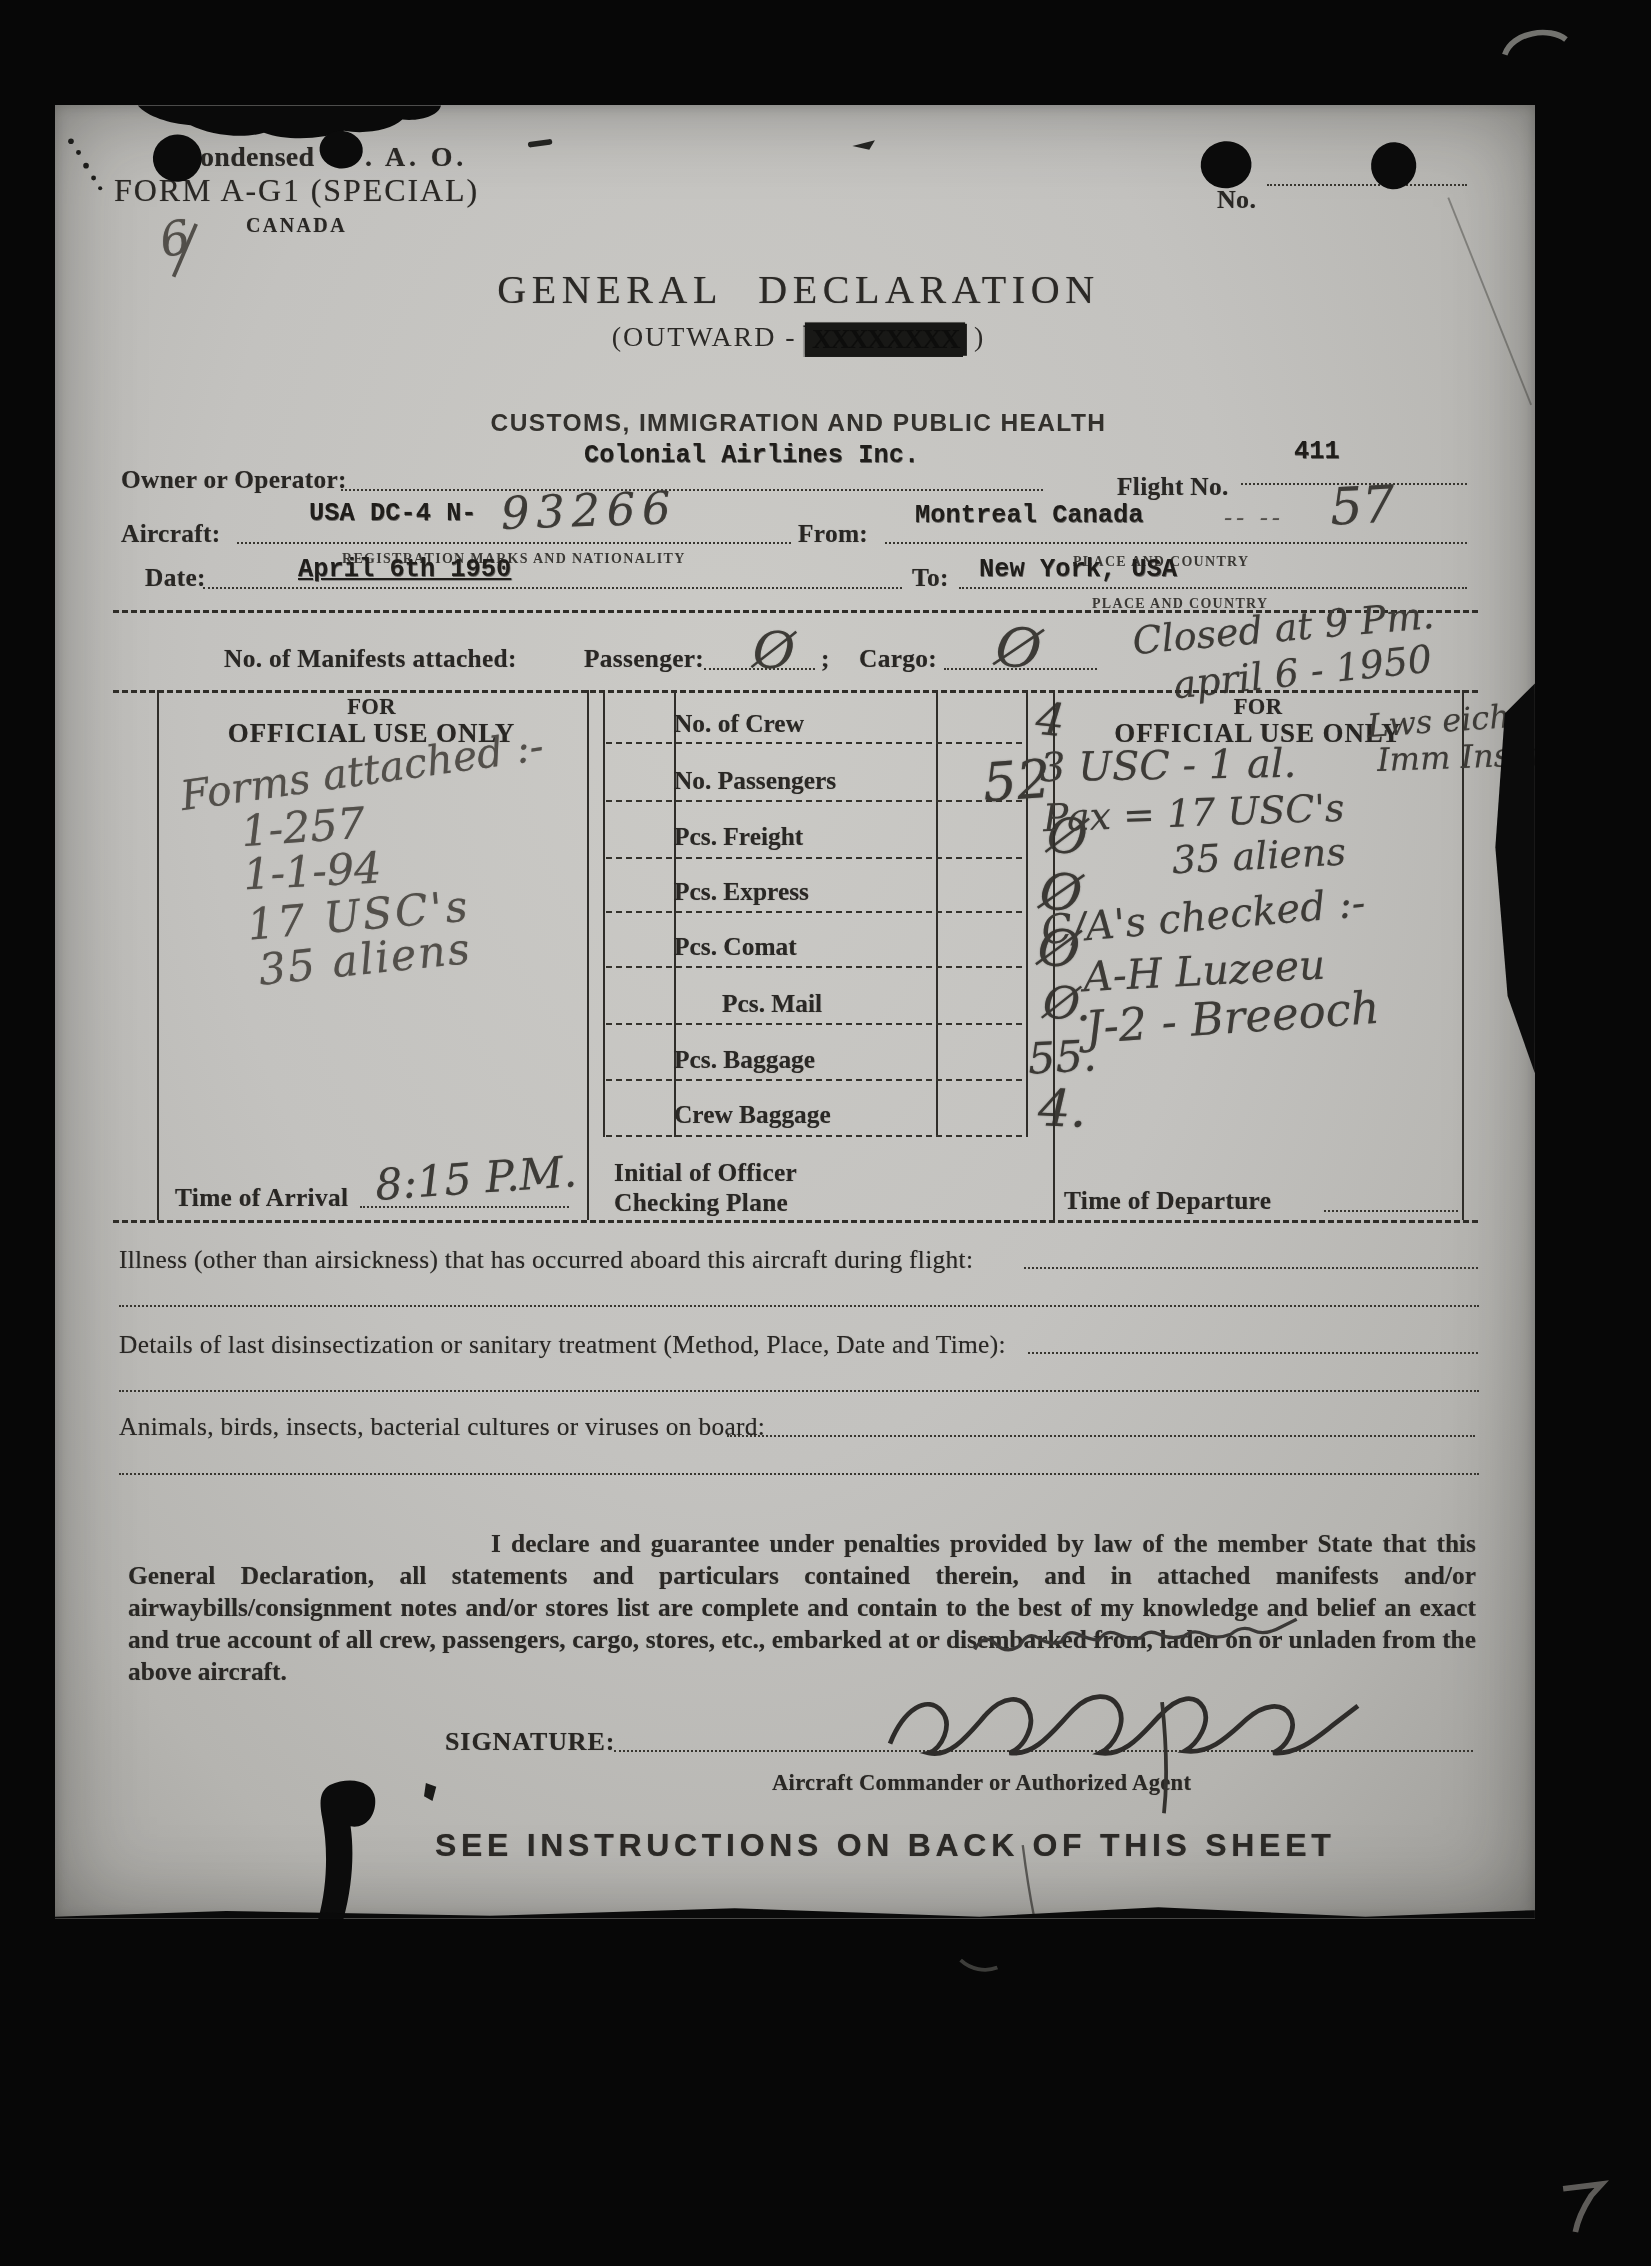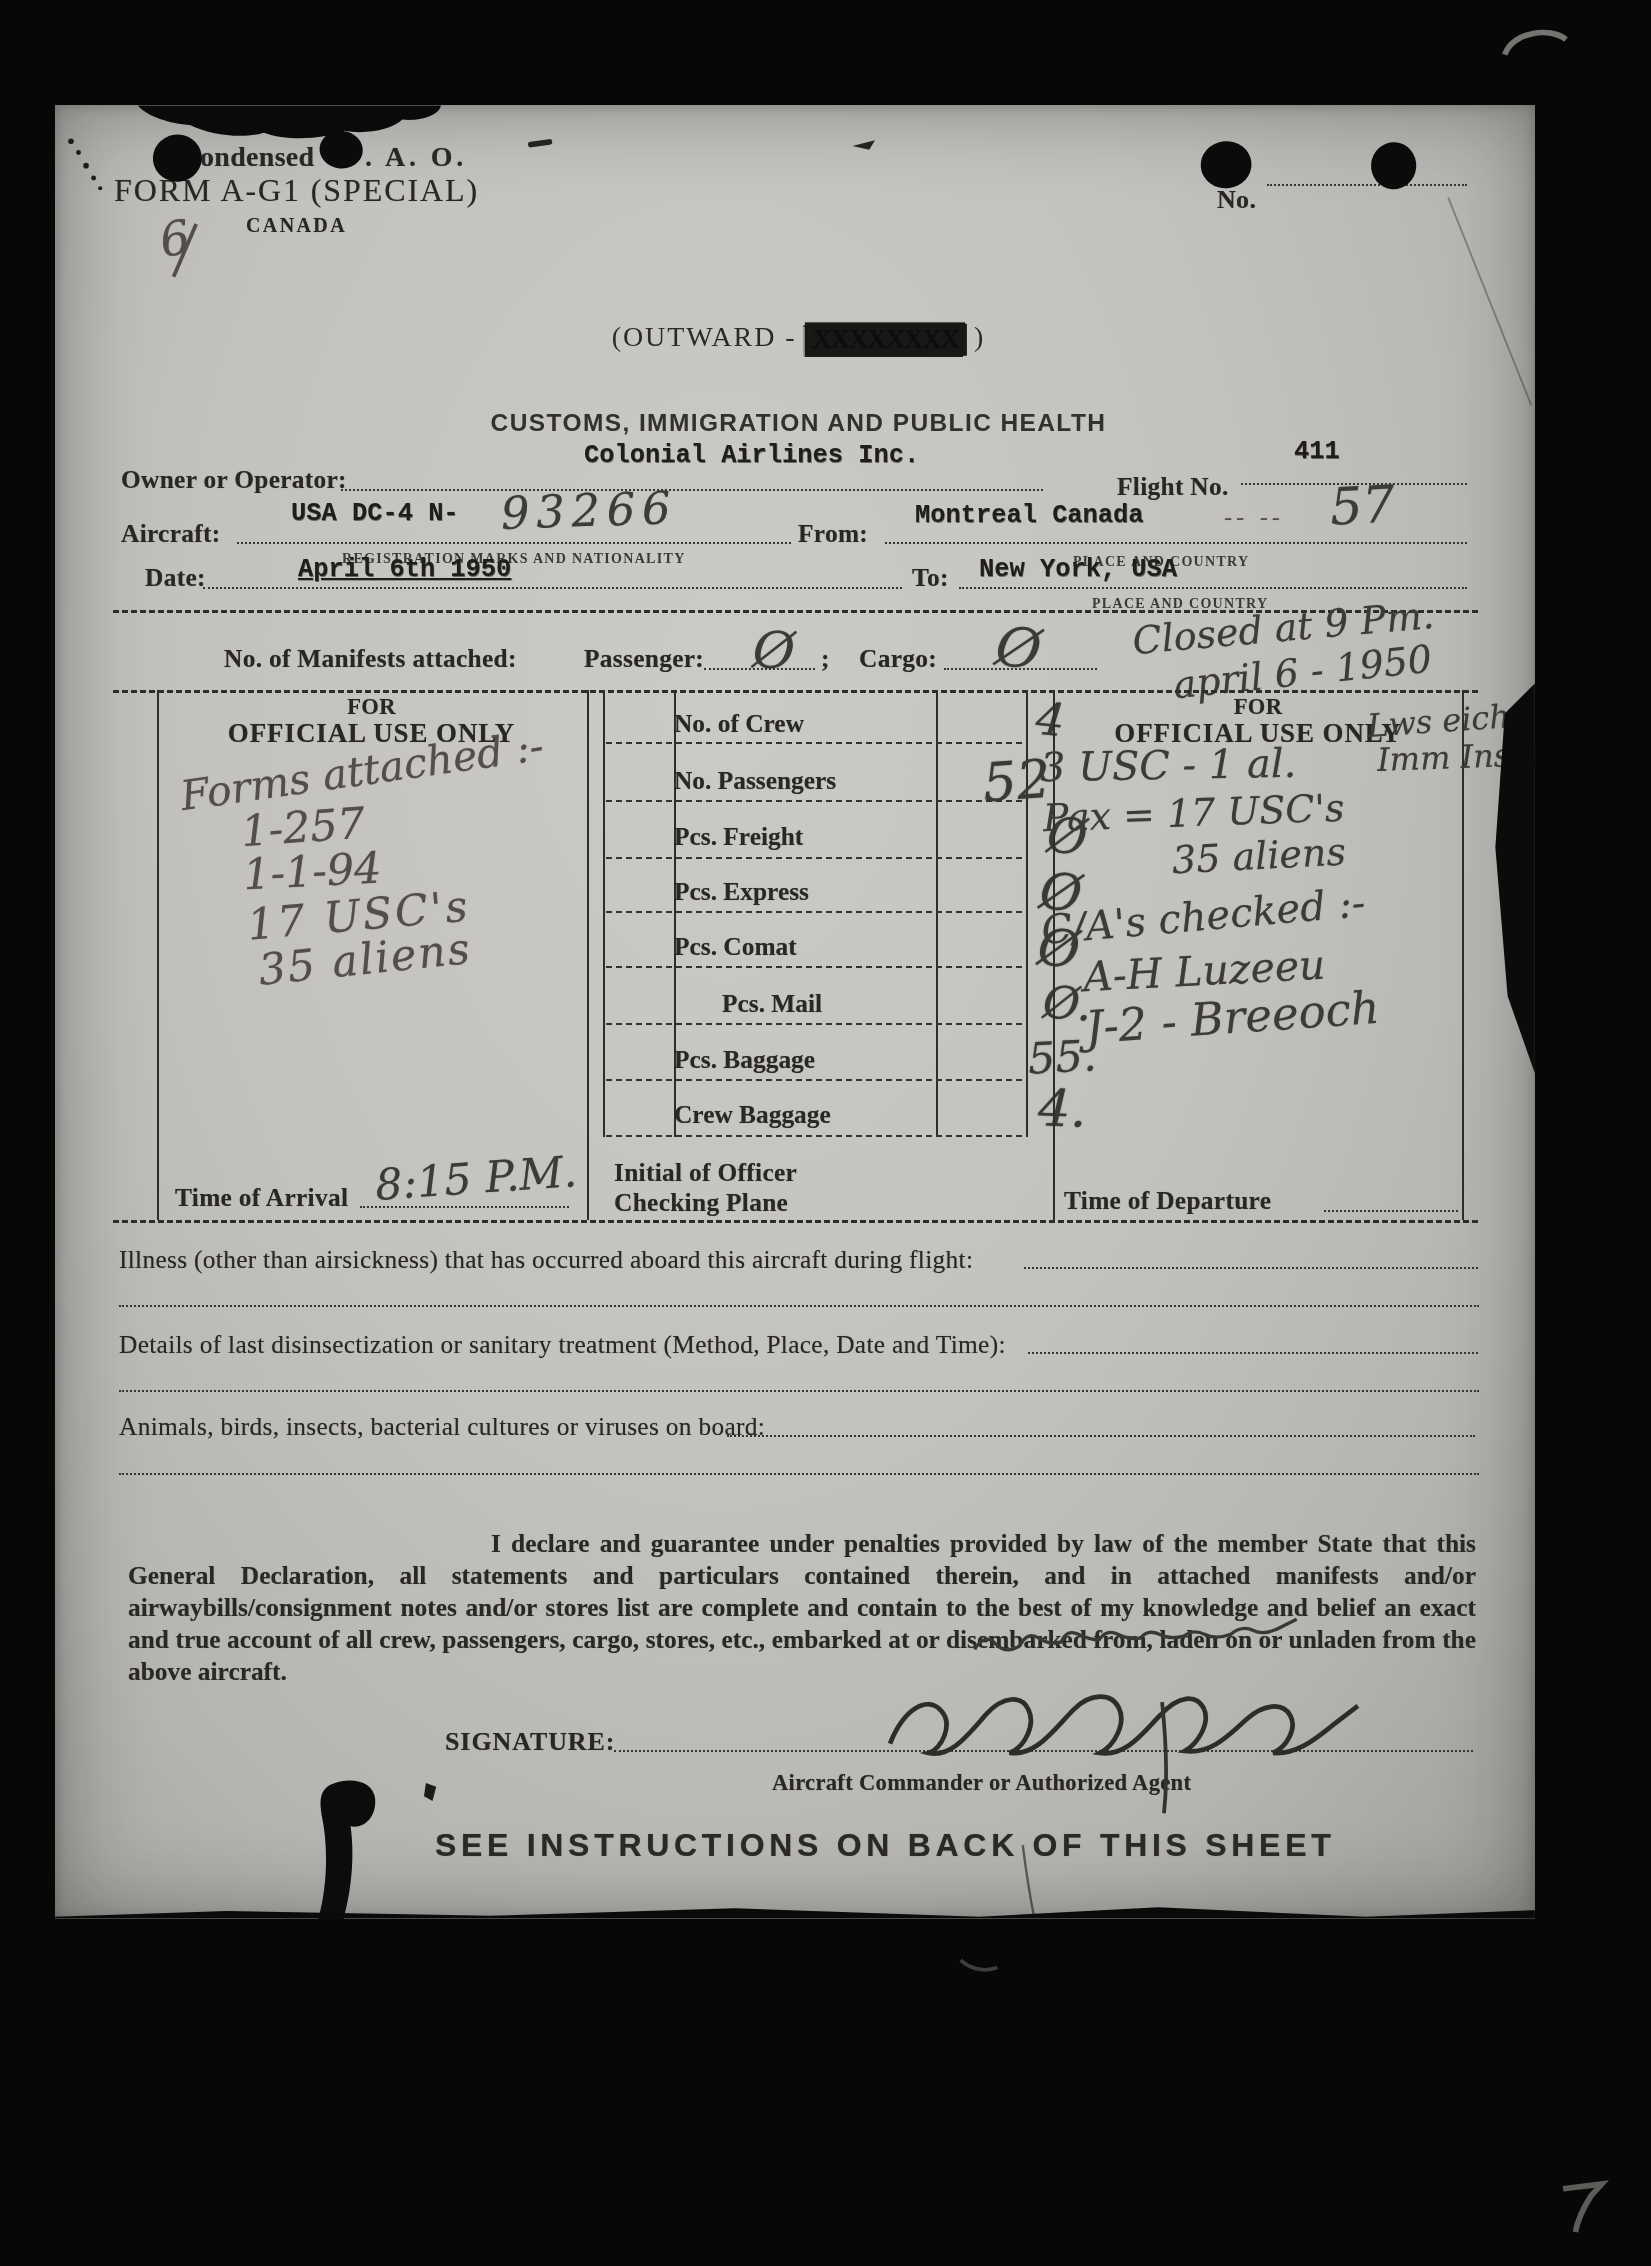--- a/index.html
+++ b/index.html
@@ -59,37 +59,38 @@
 
       <div class="lb" style="left:200px;top:141px;font-size:28px;">ondensed</div>
       <div class="lb" style="left:365px;top:141px;font-size:28px;letter-spacing:3.8px;">. A. O.</div>
       <div class="lb" style="left:114px;top:172px;font-size:32px;letter-spacing:1.9px;font-weight:500;">FORM A-G1 (SPECIAL)</div>
       <div class="lb" style="left:246px;top:214px;font-size:20px;letter-spacing:2.4px;font-weight:700;">CANADA</div>
       <div class="hw" style="left:160px;top:211px;font-size:47px;transform:rotate(-10deg);">6</div>
 
       <div class="lb" style="left:1217px;top:185px;font-size:26px;font-weight:700;">No.</div>
       <div class="dl" style="left:1267px;top:184px;width:200px;"></div>
 
+      <div class="t1">GENERAL DECLARATION</div>
       <div class="t2">
         <span>(OUTWARD -</span>
         <span class="struck">XXXXXXXX</span>
         <span>)</span>
       </div>
       <div class="t3">CUSTOMS, IMMIGRATION AND PUBLIC HEALTH</div>
 
       <div class="lb" style="left:121px;top:465px;">Owner or Operator:</div>
       <div class="dl" style="left:341px;top:489px;width:702px;"></div>
       <div class="tp" style="left:584px;top:441px;">Colonial Airlines Inc.</div>
       <div class="lb" style="left:1117px;top:472px;">Flight No.</div>
       <div class="dl" style="left:1241px;top:483px;width:226px;"></div>
       <div class="tp" style="left:1294px;top:437px;">411</div>
 
       <div class="lb" style="left:121px;top:519px;">Aircraft:</div>
       <div class="dl" style="left:237px;top:542px;width:554px;"></div>
-      <div class="tp" style="left:291px;top:499px;">USA DC-4 N-</div>
+      <div class="tp" style="left:309px;top:499px;">USA DC-4 N-</div>
       <div class="hw ink" style="left:501px;top:484px;font-size:45px;letter-spacing:6.6px;transform:rotate(-2deg);">93266</div>
       <div class="sb" style="left:342px;top:551px;">REGISTRATION MARKS AND NATIONALITY</div>
       <div class="lb" style="left:798px;top:519px;">From:</div>
       <div class="dl" style="left:885px;top:542px;width:582px;"></div>
       <div class="tp" style="left:915px;top:501px;">Montreal Canada</div>
       <div class="hw" style="left:1224px;top:503px;font-size:24.5px;letter-spacing:3.8px;">-- --</div>
       <div class="hw ink" style="left:1330px;top:476px;font-size:51px;transform:rotate(-3deg);">57</div>
       <div class="sb" style="left:1073px;top:554px;">PLACE AND COUNTRY</div>
 
       <div class="lb" style="left:121px;top:563px;margin-left:24px;">Date:</div>

